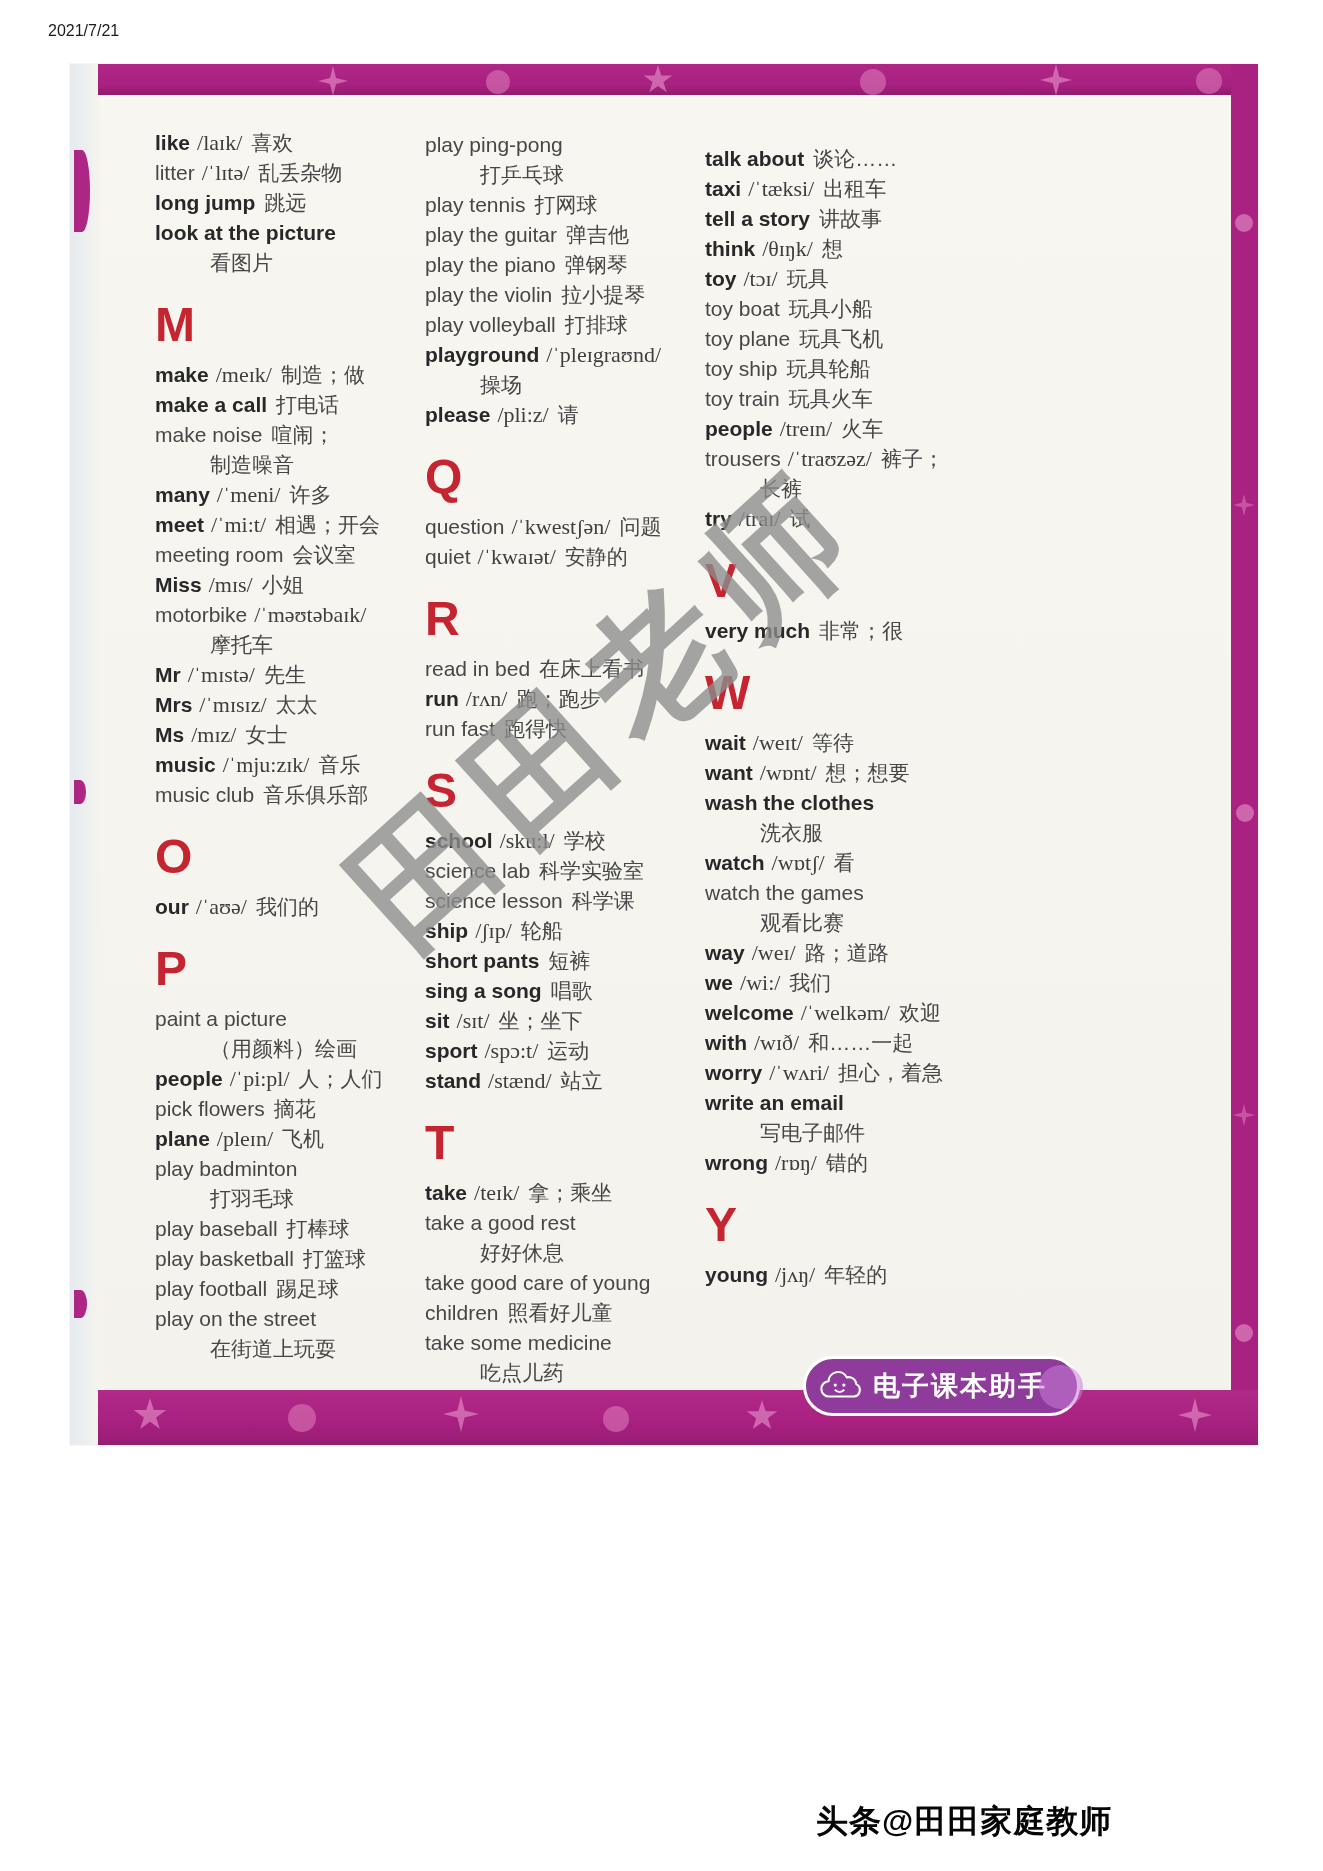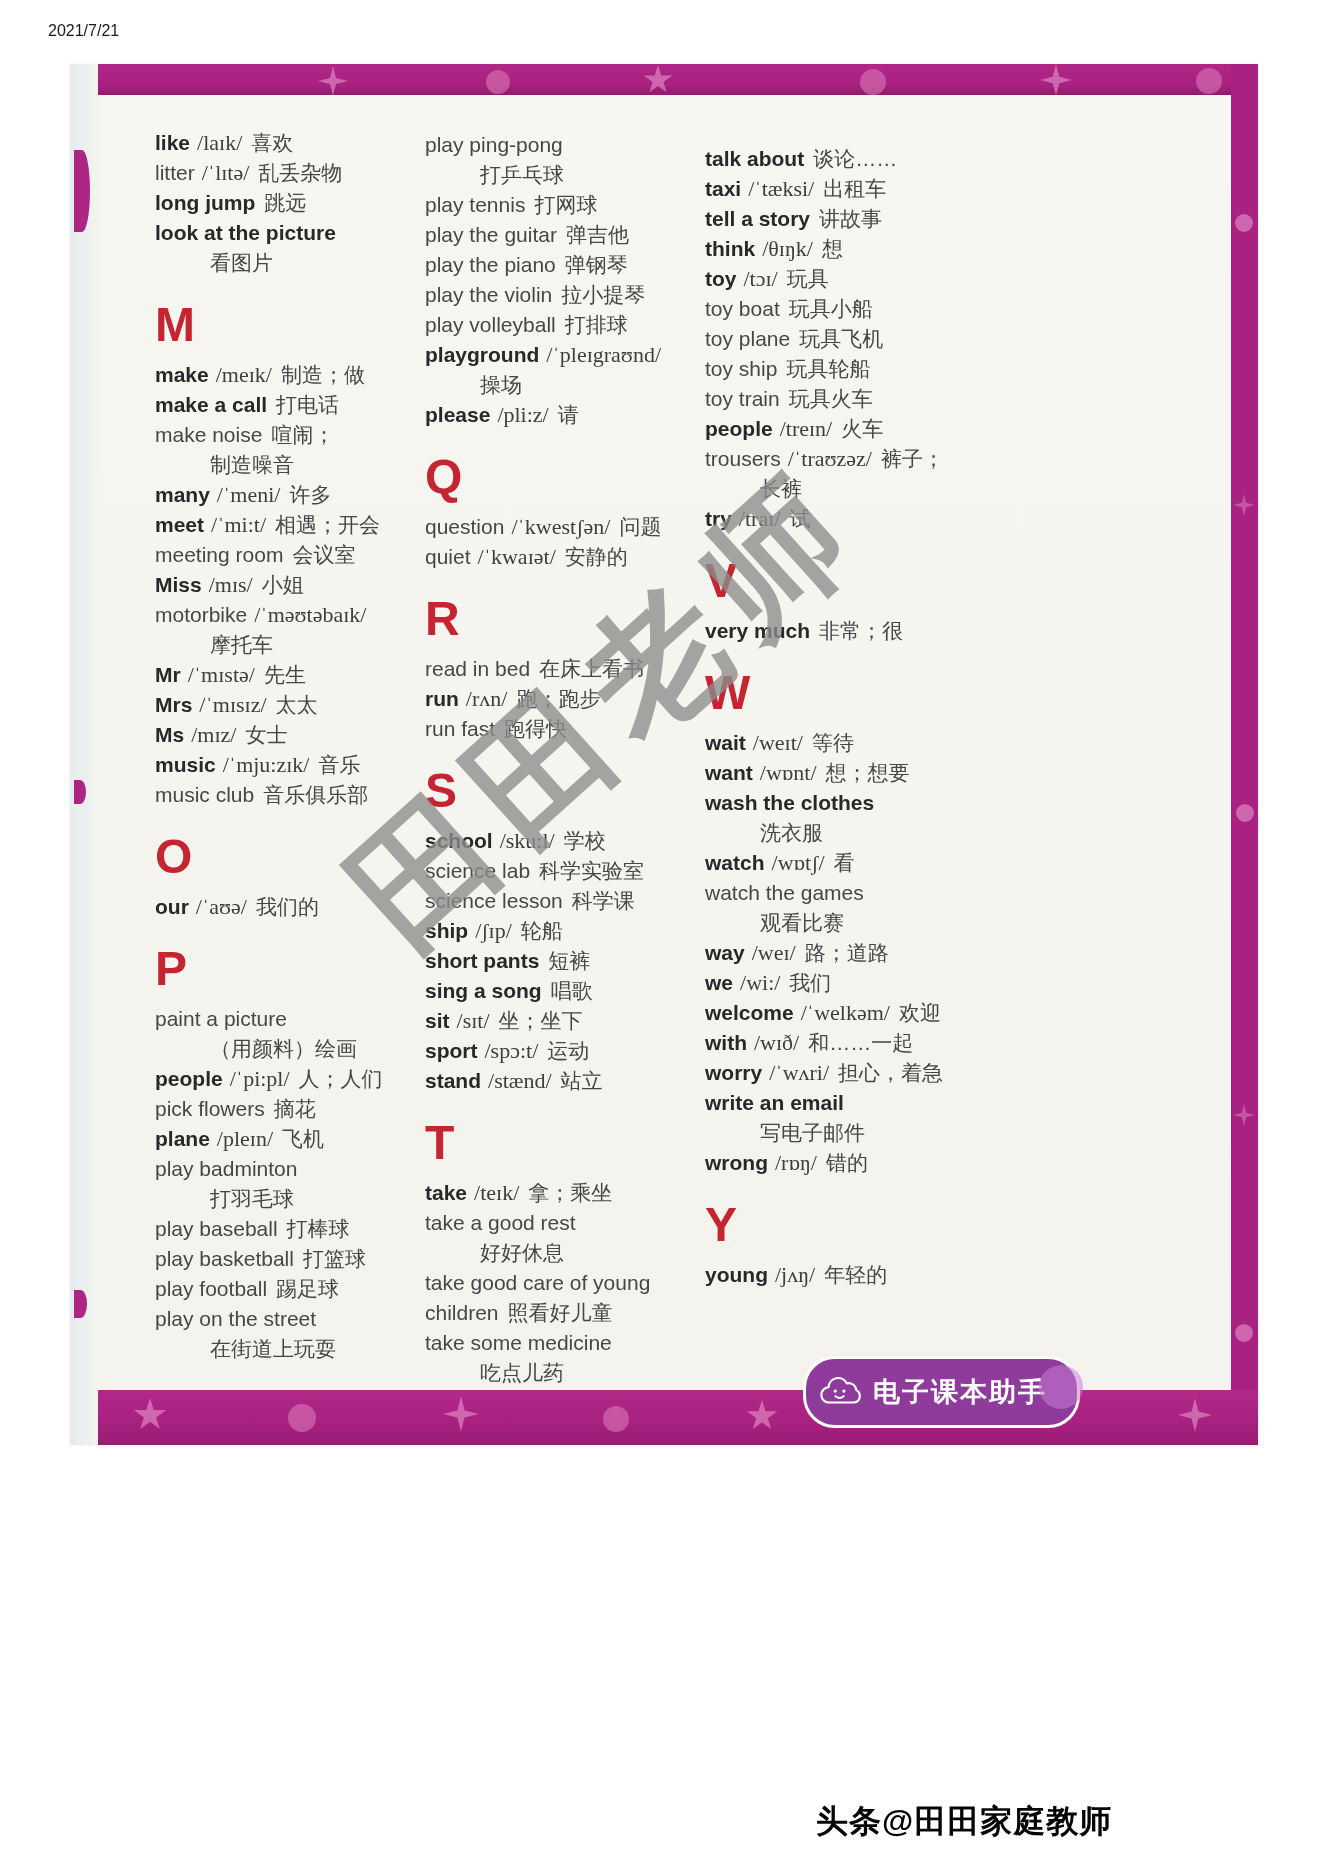--- a/index.html
+++ b/index.html
@@ -59,21 +59,21 @@
   
   .watermark {
     position:absolute; left:235px; top:615px; width:750px; height:200px; z-index:6;
     text-align:center; font-family:"DejaVu Serif", serif; font-weight:600;
     font-size:140px; letter-spacing:16px; color:#8d8d8d; opacity:0.78;
     transform:rotate(-42deg); pointer-events:none;
   }
 
   
   .badge {
-    position:absolute; left:803px; top:1356px; height:72px; z-index:8;
+    position:absolute; left:803px; top:1356px; height:60px; z-index:8;
     display:flex; align-items:center; gap:9px; padding:0 30px 0 12px;
     background:#8e3b9c; border:3px solid #ffffff; border-radius:32px;
     color:#ffffff; font-size:27px; font-weight:bold; letter-spacing:2px;
   }
   .badge::after {
     content:""; position:absolute; right:-6px; top:6px; width:44px; height:44px;
     border-radius:50%; background:rgba(201,124,214,0.55);
   }
   .badge .cloud-ico { display:flex; align-items:center; }
 

